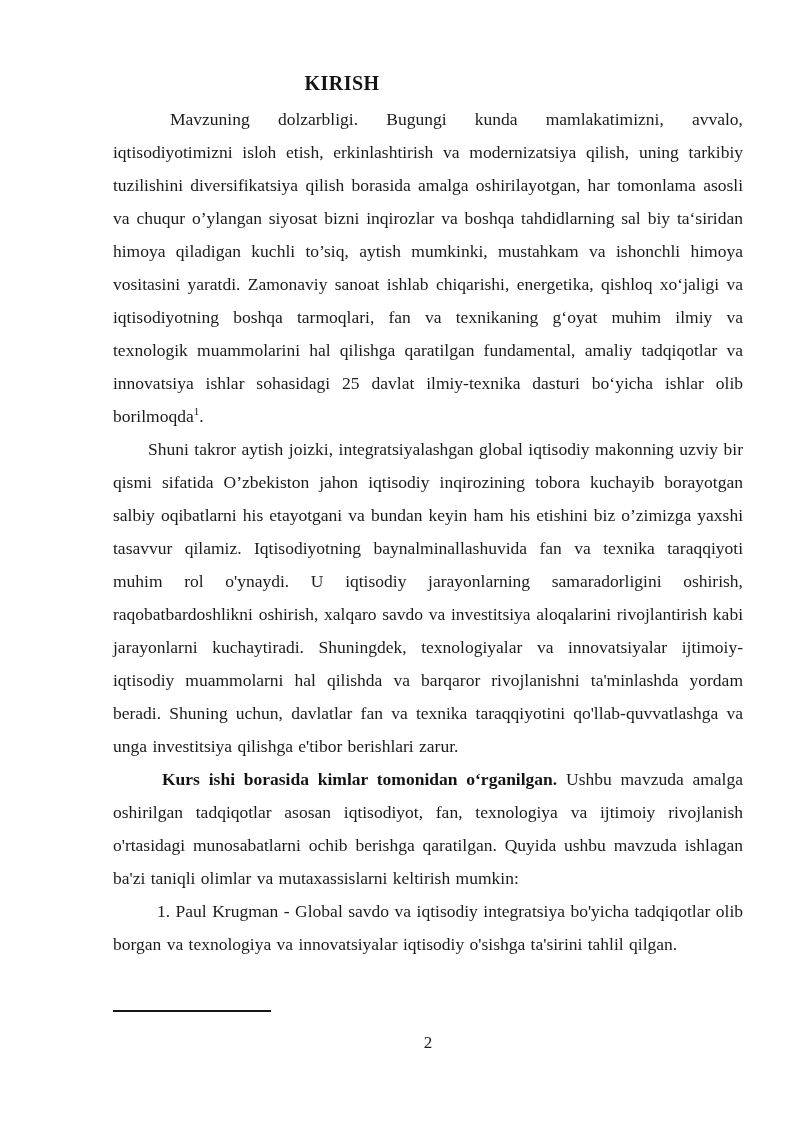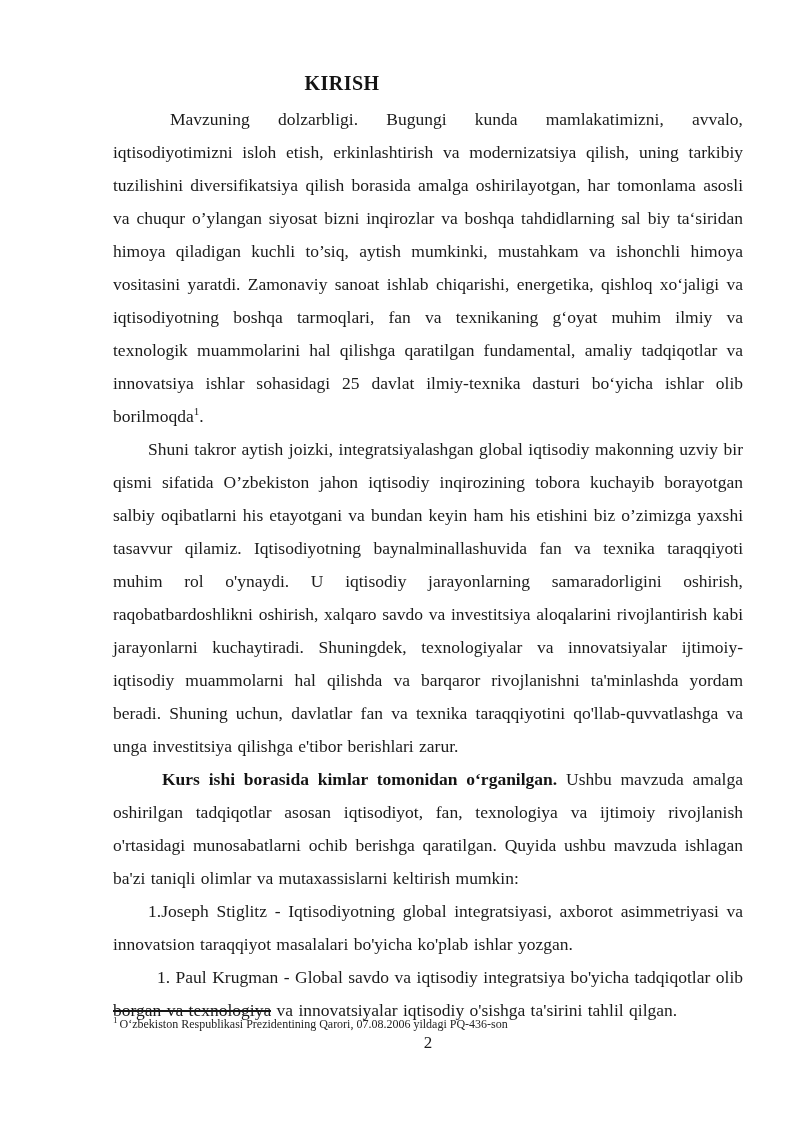--- a/index.html
+++ b/index.html
@@ -93,26 +93,24 @@
   <div class="doc-title">KIRISH</div>
 
   <div class="body-text">
 
     <p class="para indent-xl"><span>Mavzuning dolzarbligi. Bugungi kunda mamlakatimizni, avvalo, iqtisodiyotimizni isloh etish, erkinlashtirish va modernizatsiya qilish, uning tarkibiy tuzilishini diversifikatsiya qilish borasida amalga oshirilayotgan, har tomonlama asosli va chuqur o’ylangan siyosat bizni inqirozlar va boshqa tahdidlarning sal biy taʻsiridan himoya qiladigan kuchli to’siq, aytish mumkinki, mustahkam va ishonchli himoya vositasini yaratdi. Zamonaviy sanoat ishlab chiqarishi, energetika, qishloq xoʻjaligi va iqtisodiyotning boshqa tarmoqlari, fan va texnikaning gʻoyat muhim ilmiy va texnologik muammolarini hal qilishga qaratilgan fundamental, amaliy tadqiqotlar va innovatsiya ishlar sohasidagi 25 davlat ilmiy-texnika dasturi boʻyicha ishlar olib borilmoqda</span><sup class="fn-ref">1</sup><span>.</span></p>
 
     <p class="para indent-sm">Shuni takror aytish joizki, integratsiyalashgan global iqtisodiy makonning uzviy bir qismi sifatida O’zbekiston jahon iqtisodiy inqirozining  tobora  kuchayib borayotgan salbiy oqibatlarni his etayotgani va bundan keyin ham his etishini biz o’zimizga yaxshi tasavvur qilamiz. Iqtisodiyotning baynalminallashuvida fan va texnika taraqqiyoti muhim rol o'ynaydi. U iqtisodiy jarayonlarning samaradorligini oshirish, raqobatbardoshlikni oshirish, xalqaro savdo va investitsiya aloqalarini rivojlantirish kabi jarayonlarni kuchaytiradi. Shuningdek, texnologiyalar va innovatsiyalar ijtimoiy-iqtisodiy muammolarni hal qilishda va barqaror rivojlanishni ta'minlashda yordam beradi. Shuning uchun, davlatlar fan va texnika taraqqiyotini qo'llab-quvvatlashga va unga investitsiya qilishga e'tibor berishlari zarur.</p>
 
     <p class="para indent-lg"><strong>Kurs ishi borasida kimlar tomonidan oʻrganilgan.</strong><span> Ushbu mavzuda amalga oshirilgan tadqiqotlar asosan iqtisodiyot, fan, texnologiya va ijtimoiy rivojlanish o'rtasidagi munosabatlarni ochib berishga qaratilgan. Quyida ushbu mavzuda ishlagan ba'zi taniqli olimlar va mutaxassislarni keltirish mumkin:</span></p>
 
-    <p class="para indent-sm">1.Joseph Stiglitz - Iqtisodiyotning global integratsiyasi, axborot asimmetriyasi va innovatsion taraqqiyot masalalari bo'yicha ko'plab ishlar yozgan.</p>
 
     <p class="para indent-md">1. Paul Krugman - Global savdo va iqtisodiy integratsiya bo'yicha tadqiqotlar olib borgan va texnologiya va innovatsiyalar iqtisodiy o'sishga ta'sirini tahlil qilgan.</p>
 
   </div>
 
   <div class="footnote-area">
     <div class="footnote-rule"></div>
-    <div class="footnote-line"><sup>1</sup><span>Oʻzbekiston Respublikasi Prezidentining Qarori, 07.08.2006 yildagi PQ-436-son</span></div>
   </div>
 
   <div class="page-number">2</div>
 
 </div>
 
 </body></html>

